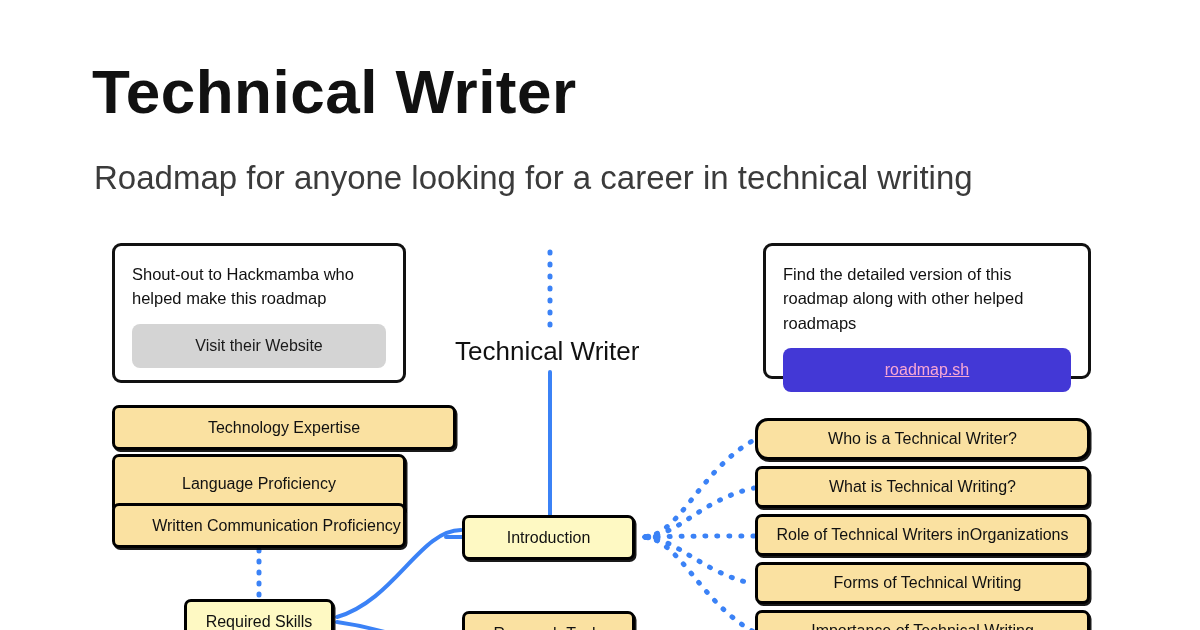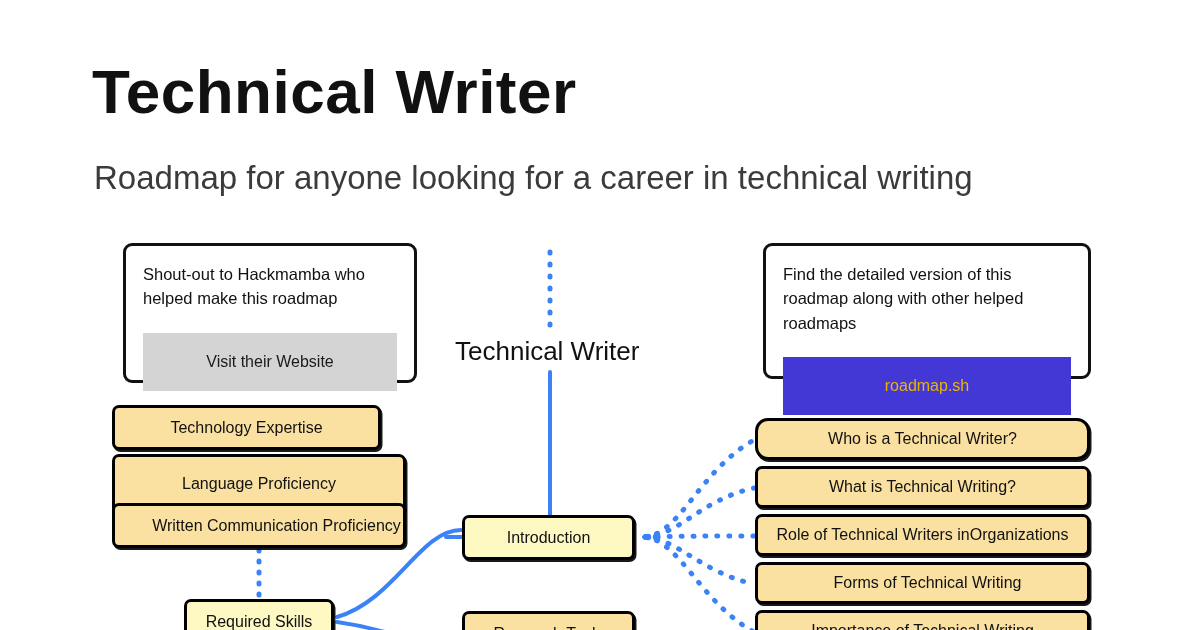--- a/index.html
+++ b/index.html
@@ -63,36 +63,37 @@
   }
   .info-card-text {
     font-size: 16.5px;
     line-height: 1.48;
     color: #111111;
   }
   .card-button {
     display: flex;
     align-items: center;
     justify-content: center;
-    height: 58px;
-    margin-top: 22px;
-    border-radius: 0;
+    height: 44px;
+    margin-top: 13px;
+    border-radius: 8px;
     font-size: 16px;
     font-weight: 500;
   }
   .card-button.gray {
     background: #d4d4d4;
     color: #1a1a1a;
   }
   .card-button.purple {
     background: #4338d6;
-    color: #eab308;
+    color: #f9a8d4;
+    text-decoration: underline;
   }
 
-  #credit-card { left: 123px; top: 243px; width: 294px; height: 140px; }
+  #credit-card { left: 112px; top: 243px; width: 294px; height: 140px; }
   #detail-card { left: 763px; top: 243px; width: 328px; height: 136px; }
 
   
   #root-label {
     position: absolute;
     left: 455px;
     top: 336px;
     font-size: 26px;
     font-weight: 500;
     color: #111111;
@@ -110,21 +111,21 @@
     font-size: 16px;
     font-weight: 500;
     color: #111111;
     text-align: center;
     box-shadow: 1.5px 2px 0 rgba(0,0,0,0.9);
   }
   .node.topic { background: #fae1a1; }
   .node.primary { background: #fef9c3; }
 
   
-  #node-technology-expertise { left: 112px; top: 405px; width: 269px; height: 45px; }
+  #node-technology-expertise { left: 112px; top: 405px; width: 344px; height: 45px; }
   #node-language-proficiency { left: 112px; top: 454px; width: 294px; height: 60px; }
   #node-written-communication { left: 112px; top: 503px; width: 294px; height: 45px; padding-left: 35px; }
   #node-required-skills { left: 184px; top: 599px; width: 150px; height: 45px; }
 
   
   #node-introduction { left: 462px; top: 515px; width: 173px; height: 45px; }
   #node-research-tools { left: 462px; top: 611px; width: 173px; height: 45px; }
 
   
   #node-who-is-technical-writer { left: 755px; top: 418px; width: 335px; height: 42px; border-radius: 13px; }

